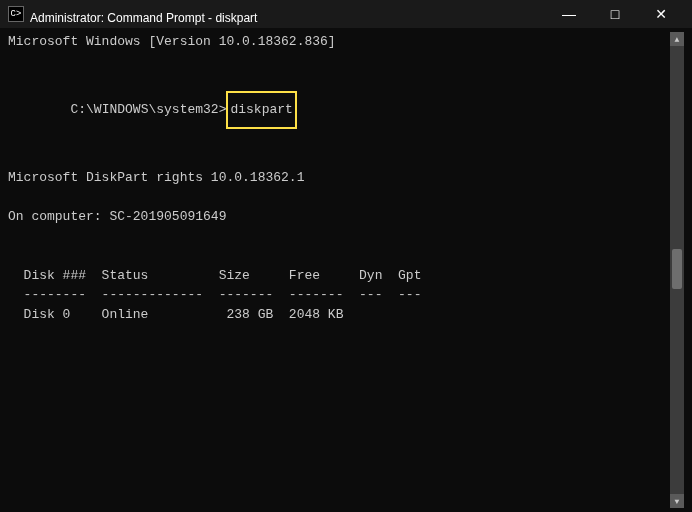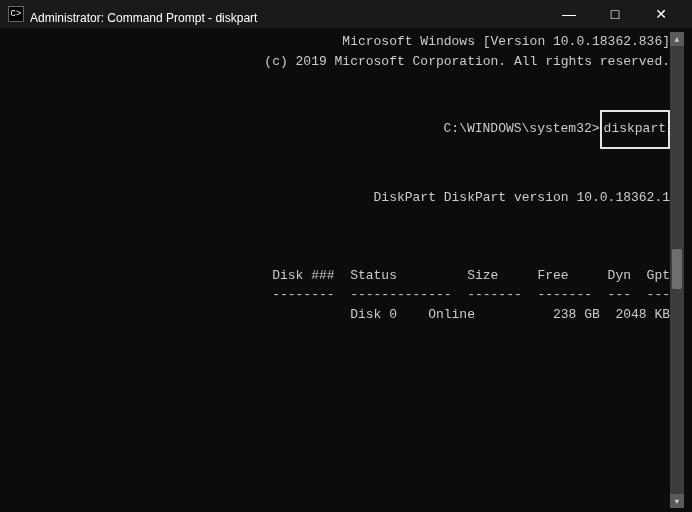--- a/index.html
+++ b/index.html
@@ -80,21 +80,20 @@
       flex: 1;
       padding: 4px 8px;
       overflow: hidden;
       position: relative;
       display: flex;
     }
 
     .terminal-content {
       flex: 1;
       overflow: hidden;
-      text-align: right;
     }
 
     .scrollbar {
       width: 14px;
       background: #3c3c3c;
       display: flex;
       flex-direction: column;
       align-items: center;
     }
 
@@ -119,21 +118,21 @@
       cursor: pointer;
     }
 
     .line {
       white-space: pre;
       line-height: 1.5;
       color: #cccccc;
     }
 
     .highlighted {
-      border: 2px solid #e5e5e5;
+      border: 2px solid #fde047;
       display: inline-block;
       padding: 9px 2px;
       line-height: 1.3;
     }
 
     .empty-lines {
       height: 80px;
     }
   </style>
 </head>
@@ -149,30 +148,30 @@
       <button class="title-btn">—</button>
       <button class="title-btn">□</button>
       <button class="title-btn close">✕</button>
     </div>
   </div>
 
   <div class="terminal-body">
     <div class="terminal-content">
 
       <div class="line">Microsoft Windows [Version 10.0.18362.836]</div>
-      <div class="line">(c) 2019 Microsoft Corporation. All rights reserved.</div>
       <div class="line">&nbsp;</div>
 
       <div class="line">
         <span>C:\WINDOWS\system32&gt;</span><span class="highlighted">diskpart</span>
       </div>
 
       <div class="line">&nbsp;</div>
-      <div class="line">DiskPart DiskPart version 10.0.18362.1</div>
+      <div class="line">Microsoft DiskPart rights 10.0.18362.1</div>
       <div class="line">&nbsp;</div>
+      <div class="line">On computer: SC-201905091649</div>
       <div class="line">&nbsp;</div>
 
 
       <div class="line">&nbsp;</div>
       <div class="line">  Disk ###  Status         Size     Free     Dyn  Gpt</div>
       <div class="line">  --------  -------------  -------  -------  ---  ---</div>
       <div class="line">  Disk 0    Online          238 GB  2048 KB</div>
       <div class="line">&nbsp;</div>
 
 

